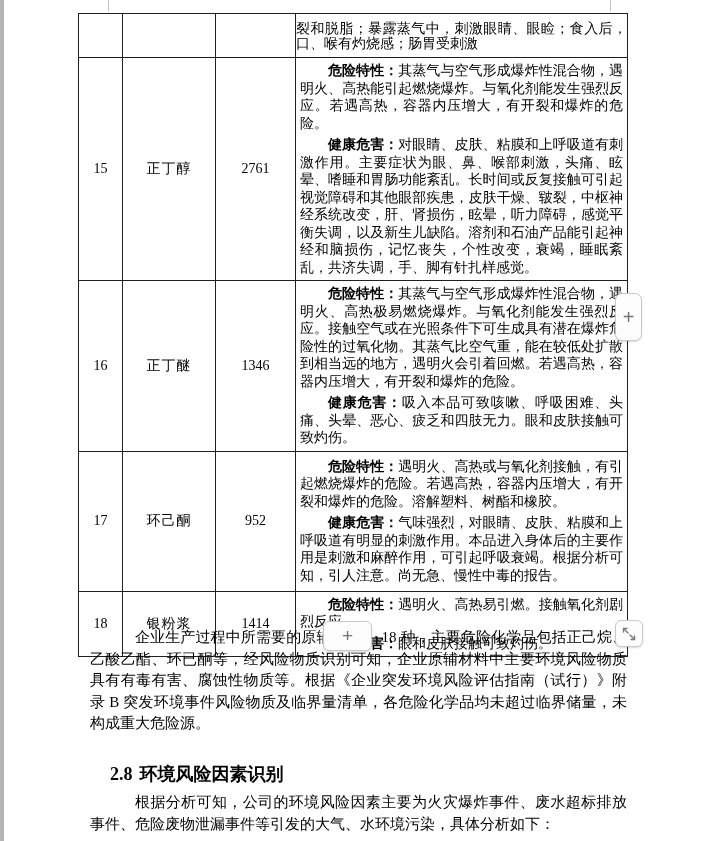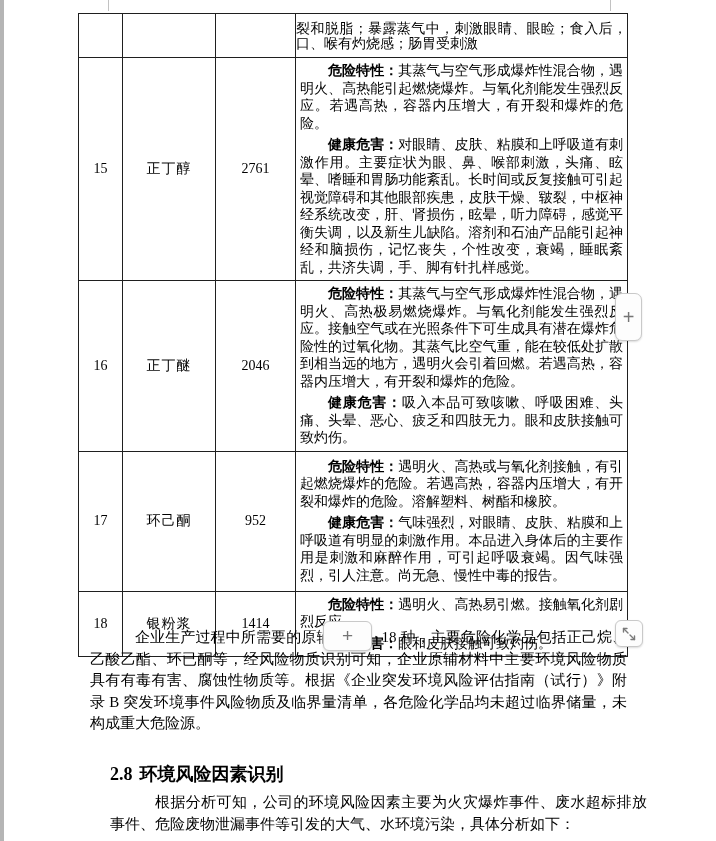--- a/index.html
+++ b/index.html
@@ -30,21 +30,21 @@
   tr.r-16{height:157px;}
   tr.r-17{height:140px;}
   tr.r-18{height:55px;}
   .cont-text{margin:0;line-height:15px;padding-top:1px;text-align:justify;}
   p.desc{margin:4px;text-indent:2em;text-align:justify;}
   .lbl{font-weight:bold;}
 
   
   .para{position:absolute;left:90px;width:537px;text-align:justify;}
   .para1{top:627px;font-size:15px;line-height:21.5px;text-indent:45px;}
-  .para2{top:791px;font-size:15px;line-height:22px;text-indent:45px;margin-left:20px;}
+  .para2{top:791px;font-size:15px;line-height:22px;text-indent:45px;}
   .heading{position:absolute;left:90px;top:761px;font-size:18px;font-weight:bold;line-height:26px;}
   .heading .hnum{margin-right:7px;font-family:"Liberation Serif","DejaVu Serif",serif;margin-left:20px;}
   .btn-spacer{display:inline-block;width:50px;height:1px;}
 
   
   .ctrl{
     position:absolute;box-sizing:border-box;background:#fdfdfd;
     border:1px solid #c9c9c9;border-radius:7px;
     box-shadow:0 1px 2px rgba(0,0,0,.14);
     display:flex;align-items:center;justify-content:center;
@@ -84,33 +84,33 @@
     <td class="c-name">正丁醇</td>
     <td class="c-un">2761</td>
     <td class="c-desc">
       <p class="desc"><span class="lbl">危险特性：</span><span>其蒸气与空气形成爆炸性混合物，遇明火、高热能引起燃烧爆炸。与氧化剂能发生强烈反应。若遇高热，容器内压增大，有开裂和爆炸的危险。</span></p>
       <p class="desc"><span class="lbl">健康危害：</span><span>对眼睛、皮肤、粘膜和上呼吸道有刺激作用。主要症状为眼、鼻、喉部刺激，头痛、眩晕、嗜睡和胃肠功能紊乱。长时间或反复接触可引起视觉障碍和其他眼部疾患，皮肤干燥、皲裂，中枢神经系统改变，肝、肾损伤，眩晕，听力障碍，感觉平衡失调，以及新生儿缺陷。溶剂和石油产品能引起神经和脑损伤，记忆丧失，个性改变，衰竭，睡眠紊乱，共济失调，手、脚有针扎样感觉。</span></p>
     </td>
   </tr>
   <tr class="r-16">
     <td class="c-no">16</td>
     <td class="c-name">正丁醚</td>
-    <td class="c-un">2046</td>
+    <td class="c-un">1346</td>
     <td class="c-desc">
       <p class="desc"><span class="lbl">危险特性：</span><span>其蒸气与空气形成爆炸性混合物，遇明火、高热极易燃烧爆炸。与氧化剂能发生强烈反应。接触空气或在光照条件下可生成具有潜在爆炸危险性的过氧化物。其蒸气比空气重，能在较低处扩散到相当远的地方，遇明火会引着回燃。若遇高热，容器内压增大，有开裂和爆炸的危险。</span></p>
       <p class="desc"><span class="lbl">健康危害：</span><span>吸入本品可致咳嗽、呼吸困难、头痛、头晕、恶心、疲乏和四肢无力。眼和皮肤接触可致灼伤。</span></p>
     </td>
   </tr>
   <tr class="r-17">
     <td class="c-no">17</td>
     <td class="c-name">环己酮</td>
     <td class="c-un">952</td>
     <td class="c-desc">
       <p class="desc"><span class="lbl">危险特性：</span><span>遇明火、高热或与氧化剂接触，有引起燃烧爆炸的危险。若遇高热，容器内压增大，有开裂和爆炸的危险。溶解塑料、树酯和橡胶。</span></p>
-      <p class="desc"><span class="lbl">健康危害：</span><span>气味强烈，对眼睛、皮肤、粘膜和上呼吸道有明显的刺激作用。本品进入身体后的主要作用是刺激和麻醉作用，可引起呼吸衰竭。因气味强烈，引人注意。尚无急、慢性中毒的报告。</span></p>
+      <p class="desc"><span class="lbl">健康危害：</span><span>气味强烈，对眼睛、皮肤、粘膜和上呼吸道有明显的刺激作用。本品进入身体后的主要作用是刺激和麻醉作用，可引起呼吸衰竭。根据分析可知，引人注意。尚无急、慢性中毒的报告。</span></p>
     </td>
   </tr>
   <tr class="r-18">
     <td class="c-no">18</td>
     <td class="c-name">银粉浆</td>
     <td class="c-un">1414</td>
     <td class="c-desc">
       <p class="desc"><span class="lbl">危险特性：</span><span>遇明火、高热易引燃。接触氧化剂剧烈反应。</span></p>
       <p class="desc"><span class="lbl">健康危害：</span><span>眼和皮肤接触可致灼伤。</span></p>
     </td>

